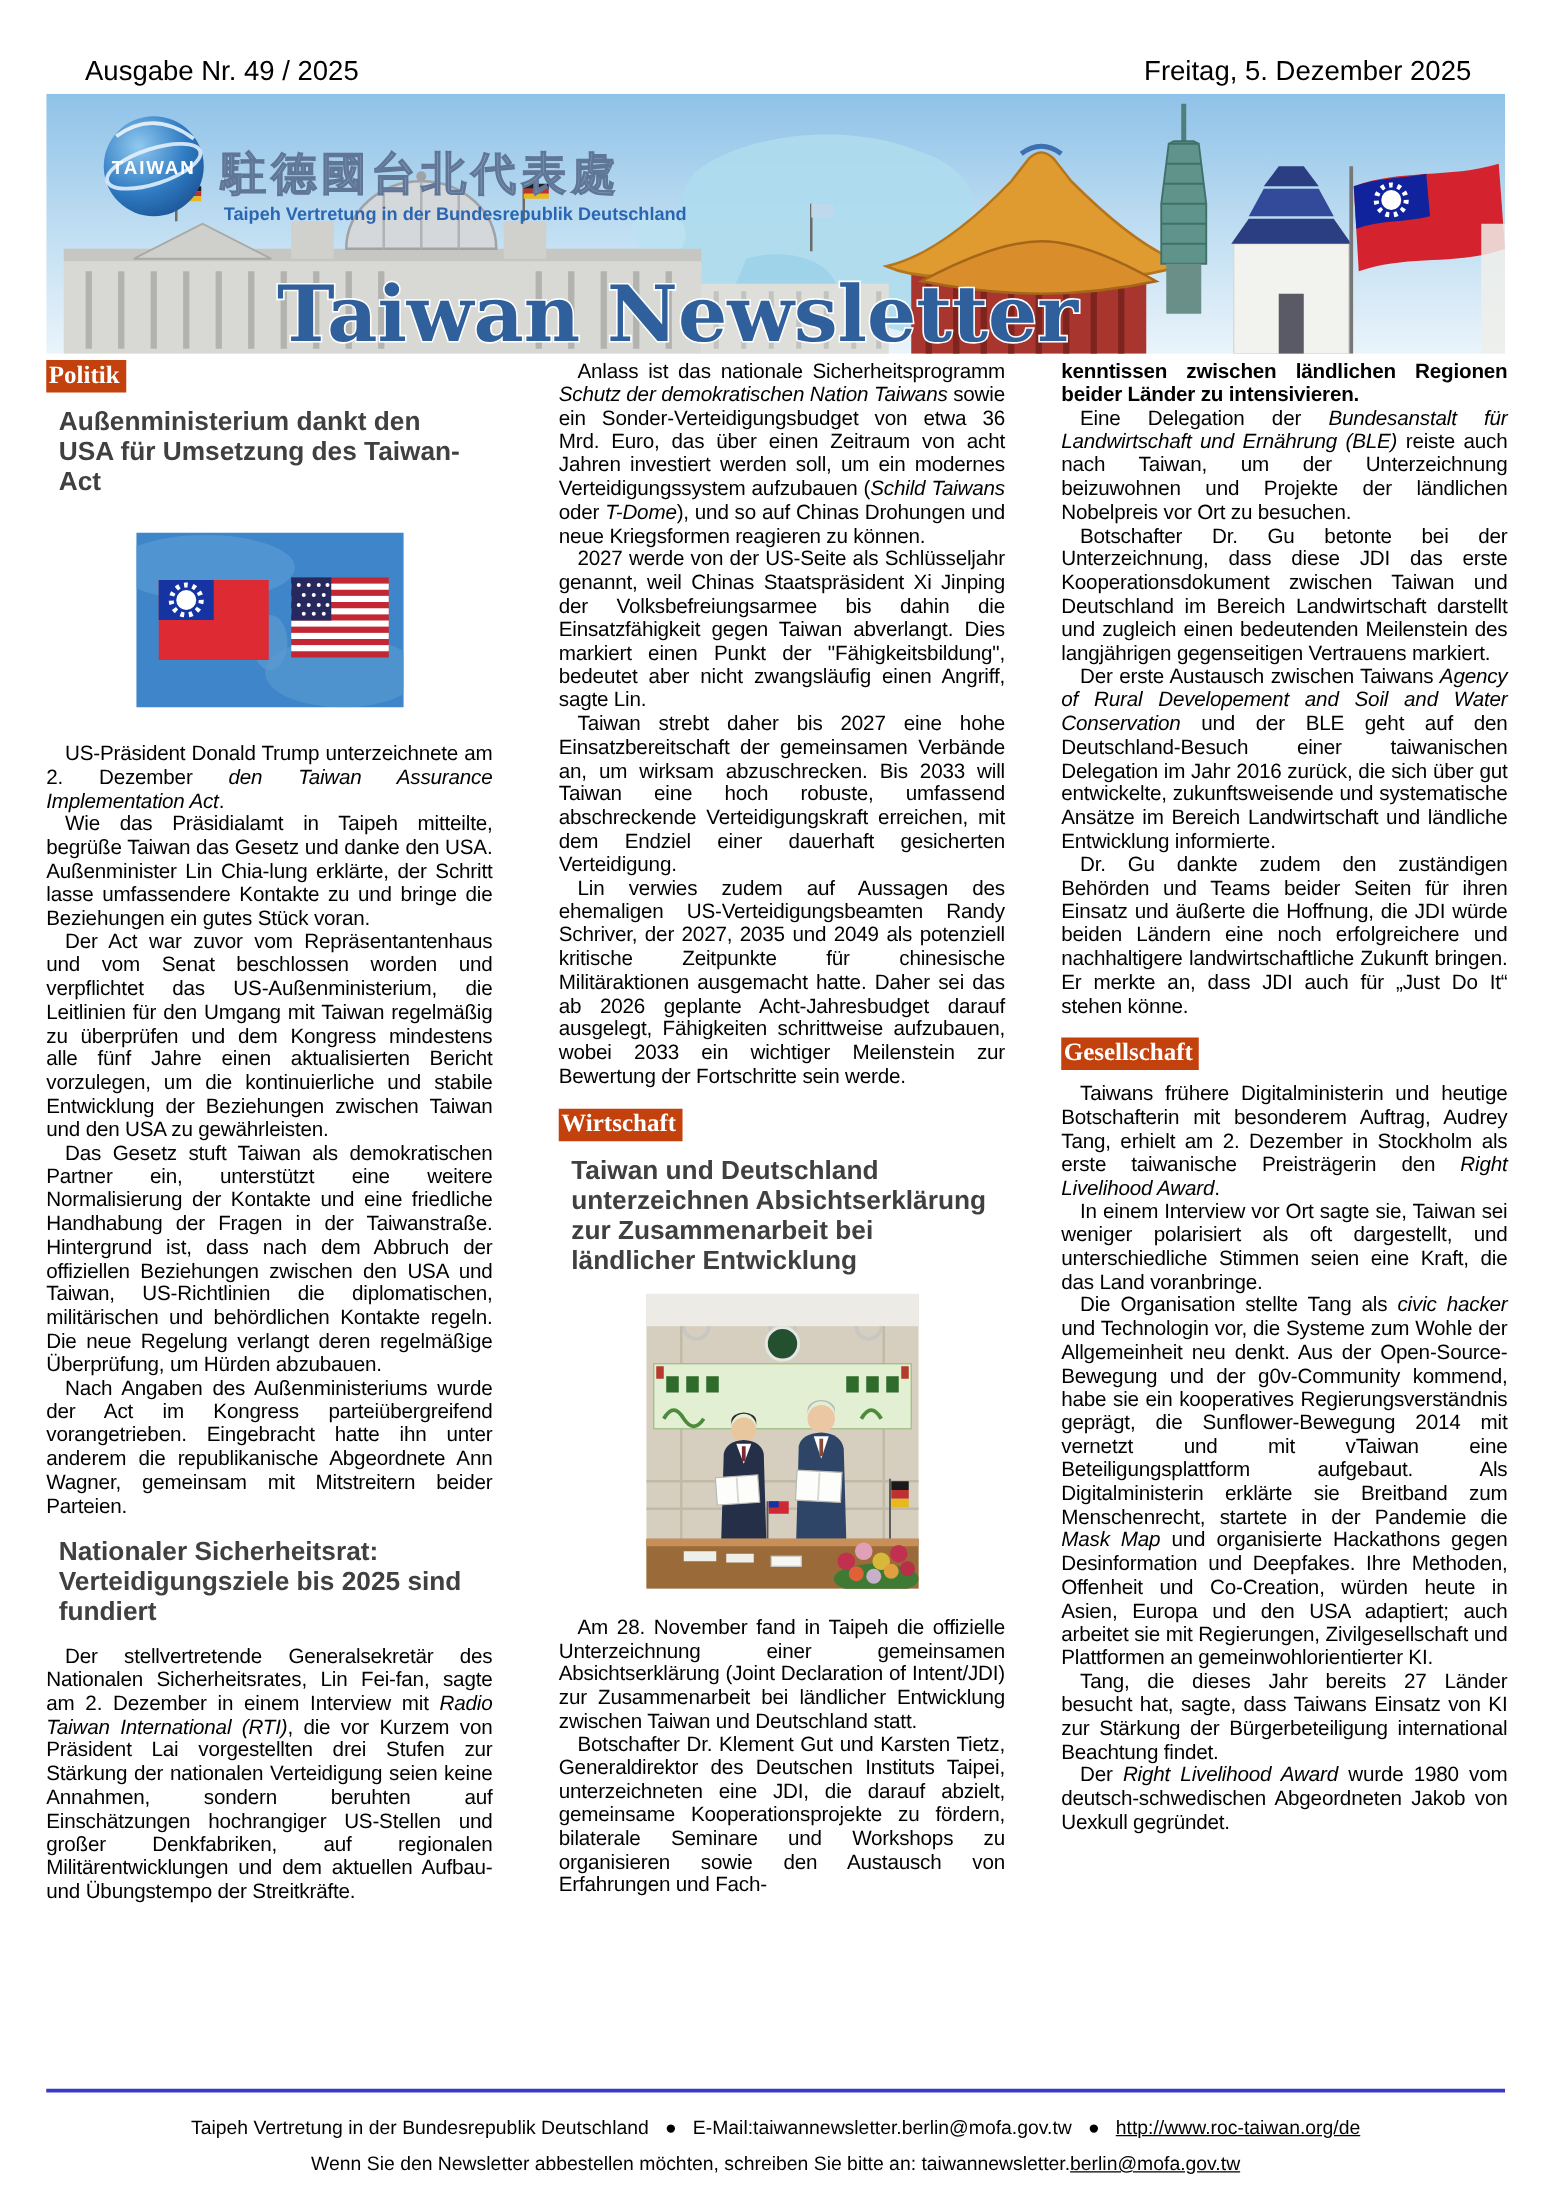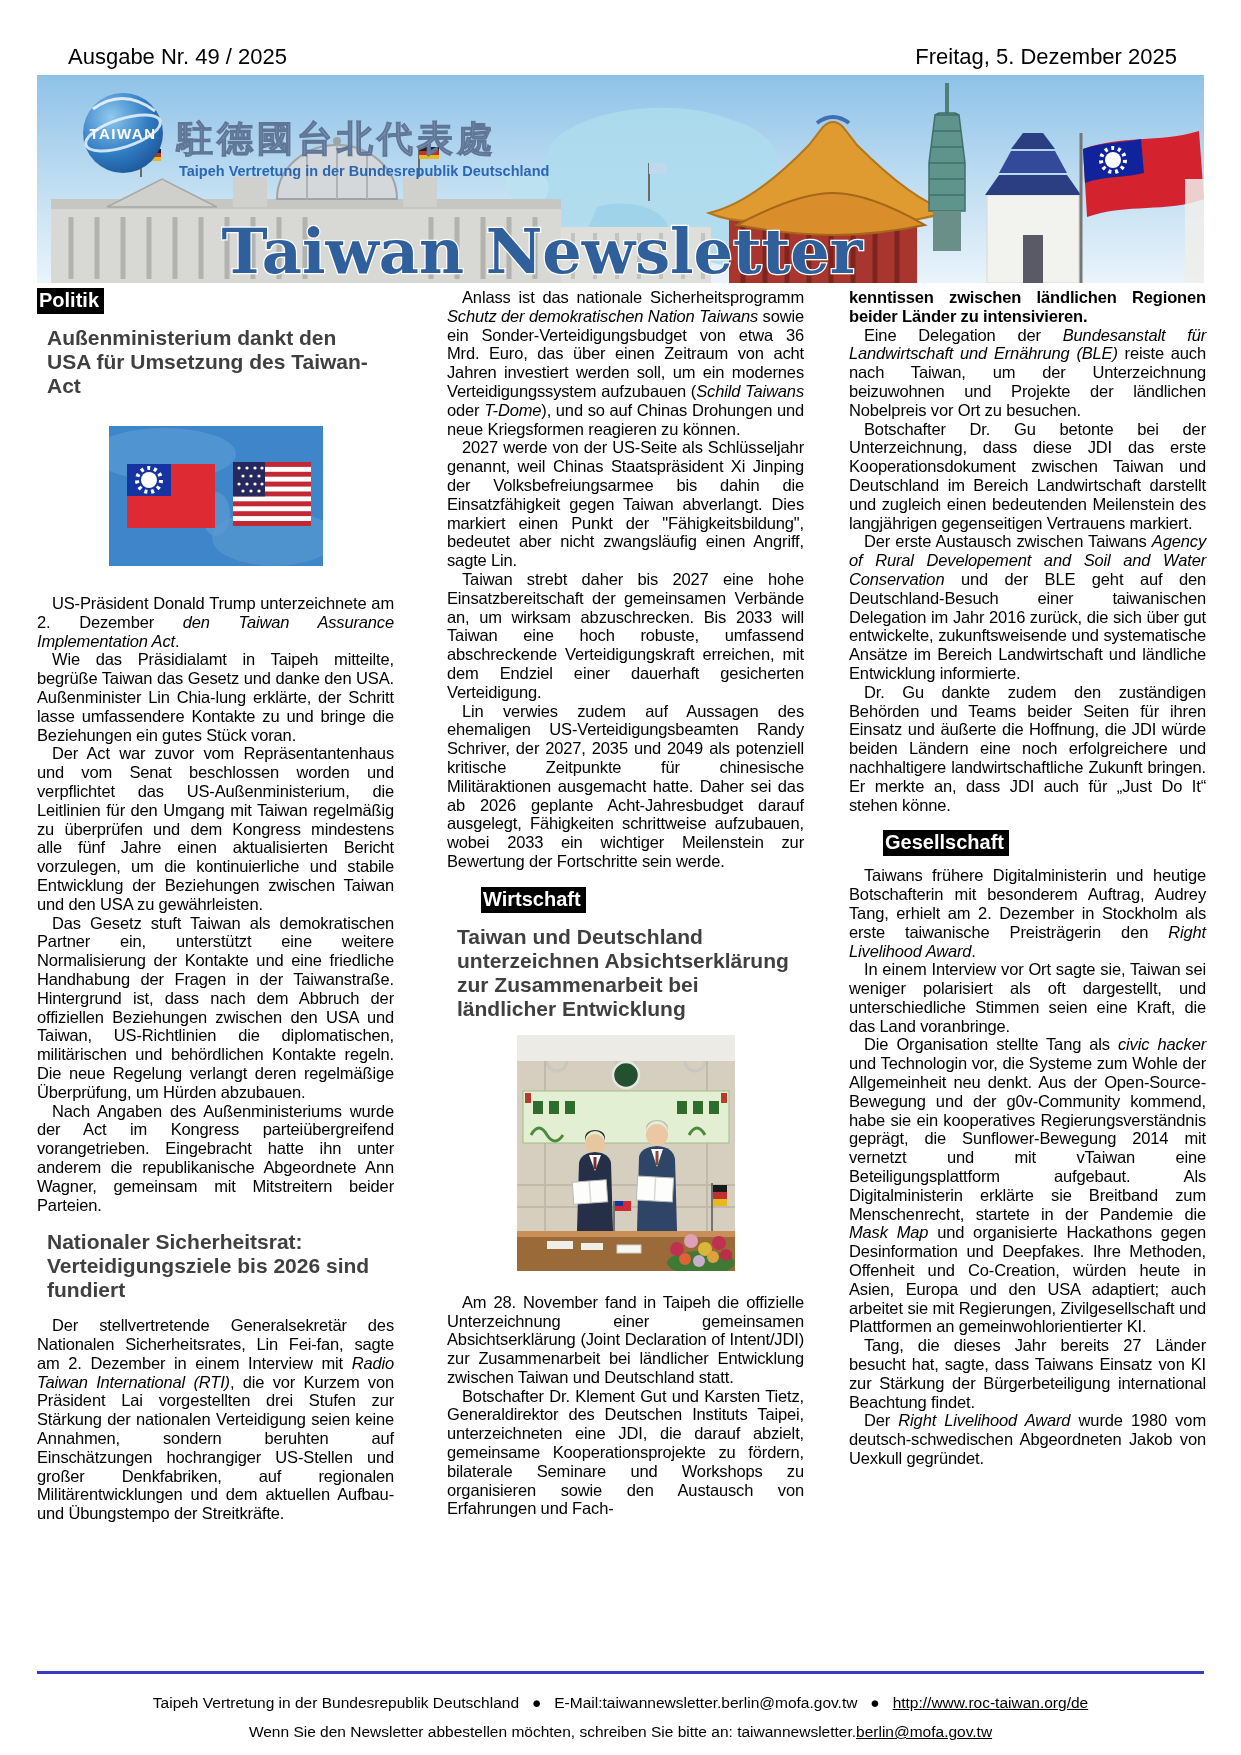--- a/index.html
+++ b/index.html
@@ -14,25 +14,25 @@
     display:flex;justify-content:space-between;
     font-size:22px;
   }
   .banner{position:absolute;left:37px;top:75px;width:1167px;height:197px;}
   .banner svg{display:block;}
   .col{position:absolute;top:288px;width:357px;}
   #col1{left:37px;}
   #col2{left:447px;}
   #col3{left:849px;}
   .section-label{
-    display:inline-block;background:#000000;color:#fff;
+    display:inline-block;background:#c2410c;color:#fff;
     font-weight:bold;font-size:20px;line-height:25px;
-    padding:0 5px 1px 2px;margin:0 0 10px;
-  }
-  .section-label.mt{margin-top:16px;margin-left:34px;}
+    padding:0 5px 1px 2px;margin:0 0 10px;font-family:Liberation Serif, serif;
+  }
+  .section-label.mt{margin-top:16px;}
   .headline{
     color:#404040;font-weight:bold;font-size:21px;line-height:24px;
     margin:2px 10px 12px;
   }
   .headline.hl2{margin-top:16px;margin-bottom:14px;}
   .para{
     font-size:16.5px;line-height:18.8px;letter-spacing:-0.15px;
     text-align:justify;text-indent:15px;margin:0;
   }
   .para.noind{text-indent:0;font-weight:bold;}
@@ -194,21 +194,21 @@
   </svg>
 
   <div>
       <p class="para"><span>US-Präsident Donald Trump unterzeichnete am 2. Dezember </span><i>den Taiwan Assurance Implementation Act</i><span>.</span></p>
       <p class="para"><span>Wie das Präsidialamt in Taipeh mitteilte, begrüße Taiwan das Gesetz und danke den USA. Außenminister Lin Chia-lung erklärte, der Schritt lasse umfassendere Kontakte zu und bringe die Beziehungen ein gutes Stück voran.</span></p>
       <p class="para"><span>Der Act war zuvor vom Repräsentantenhaus und vom Senat beschlossen worden und verpflichtet das US-Außenministerium, die Leitlinien für den Umgang mit Taiwan regelmäßig zu überprüfen und dem Kongress mindestens alle fünf Jahre einen aktualisierten Bericht vorzulegen, um die kontinuierliche und stabile Entwicklung der Beziehungen zwischen Taiwan und den USA zu gewährleisten.</span></p>
       <p class="para"><span>Das Gesetz stuft Taiwan als demokratischen Partner ein, unterstützt eine weitere Normalisierung der Kontakte und eine friedliche Handhabung der Fragen in der Taiwanstraße. Hintergrund ist, dass nach dem Abbruch der offiziellen Beziehungen zwischen den USA und Taiwan, US-Richtlinien die diplomatischen, militärischen und behördlichen Kontakte regeln. Die neue Regelung verlangt deren regelmäßige Überprüfung, um Hürden abzubauen.</span></p>
       <p class="para"><span>Nach Angaben des Außenministeriums wurde der Act im Kongress parteiübergreifend vorangetrieben. Eingebracht hatte ihn unter anderem die republikanische Abgeordnete Ann Wagner, gemeinsam mit Mitstreitern beider Parteien.</span></p>
     </div>
 
-  <h2 class="headline hl2">Nationaler Sicherheitsrat: Verteidigungsziele bis 2026 sind fundiert</h2>
+  <h2 class="headline hl2">Nationaler Sicherheitsrat: Verteidigungsziele bis 2025 sind fundiert</h2>
   <div>
       <p class="para"><span>Der stellvertretende Generalsekretär des Nationalen Sicherheitsrates, Lin Fei-fan, sagte am 2. Dezember in einem Interview mit </span><i>Radio Taiwan International (RTI)</i><span>, die vor Kurzem von Präsident Lai vorgestellten drei Stufen zur Stärkung der nationalen Verteidigung seien keine Annahmen, sondern beruhten auf Einschätzungen hochrangiger US-Stellen und großer Denkfabriken, auf regionalen Militärentwicklungen und dem aktuellen Aufbau- und Übungstempo der Streitkräfte.</span></p>
     </div>
 </div>
 
 <div class="col" id="col2">
   <div>
       <p class="para"><span>Anlass ist das nationale Sicherheitsprogramm </span><i>Schutz der demokratischen Nation Taiwans</i><span> sowie ein Sonder-Verteidigungsbudget von etwa 36 Mrd. Euro, das über einen Zeitraum von acht Jahren investiert werden soll, um ein modernes Verteidigungssystem aufzubauen (</span><i>Schild Taiwans</i><span> oder </span><i>T-Dome</i><span>), und so auf Chinas Drohungen und neue Kriegsformen reagieren zu können.</span></p>
       <p class="para"><span>2027 werde von der US-Seite als Schlüsseljahr genannt, weil Chinas Staatspräsident Xi Jinping der Volksbefreiungsarmee bis dahin die Einsatzfähigkeit gegen Taiwan abverlangt. Dies markiert einen Punkt der "Fähigkeitsbildung", bedeutet aber nicht zwangsläufig einen Angriff, sagte Lin.</span></p>
       <p class="para"><span>Taiwan strebt daher bis 2027 eine hohe Einsatzbereitschaft der gemeinsamen Verbände an, um wirksam abzuschrecken. Bis 2033 will Taiwan eine hoch robuste, umfassend abschreckende Verteidigungskraft erreichen, mit dem Endziel einer dauerhaft gesicherten Verteidigung.</span></p>

